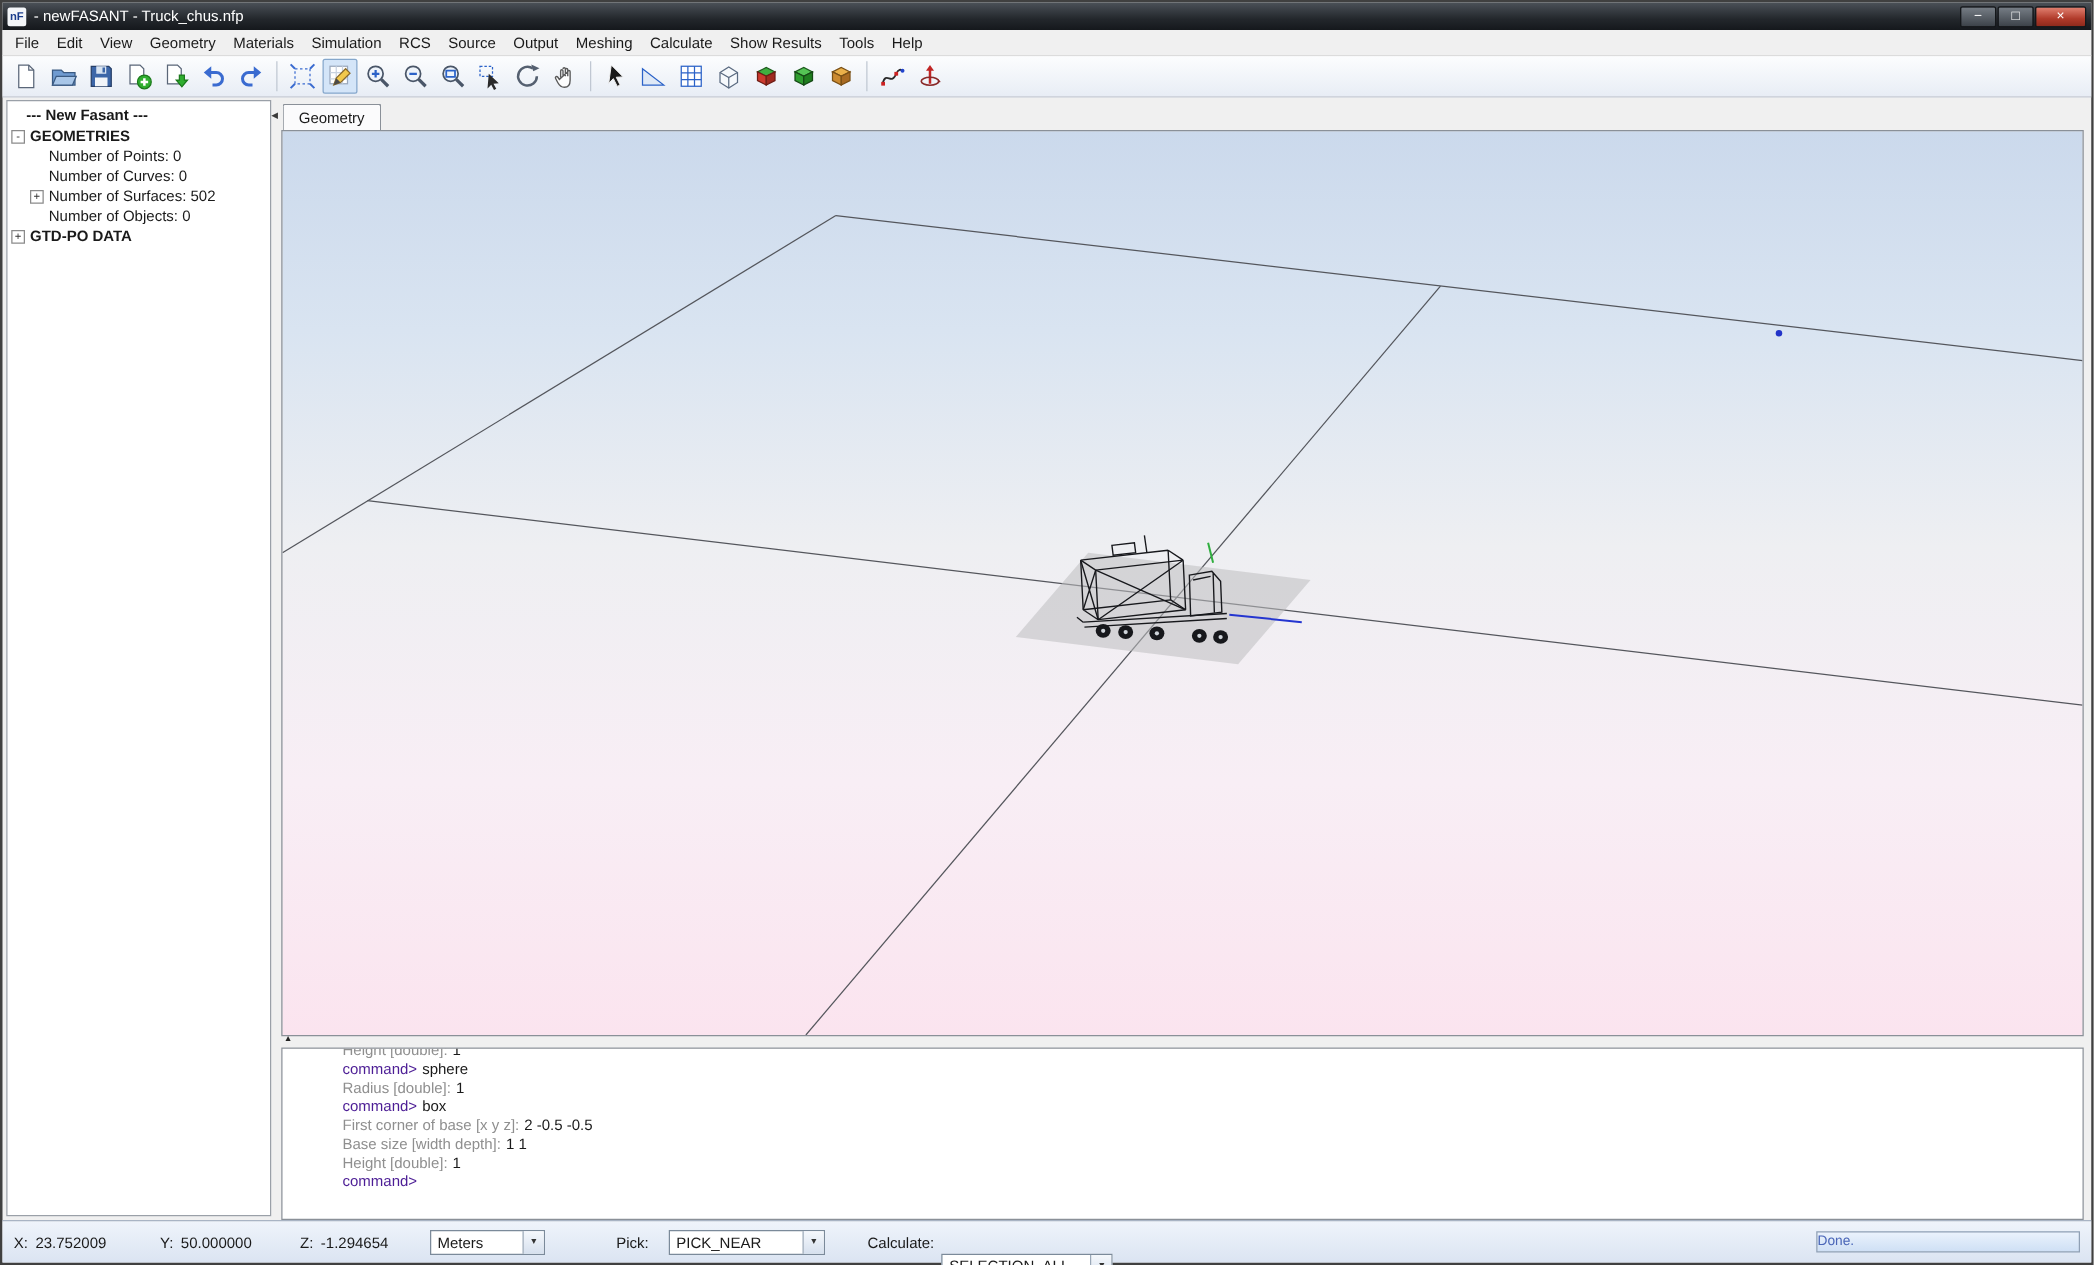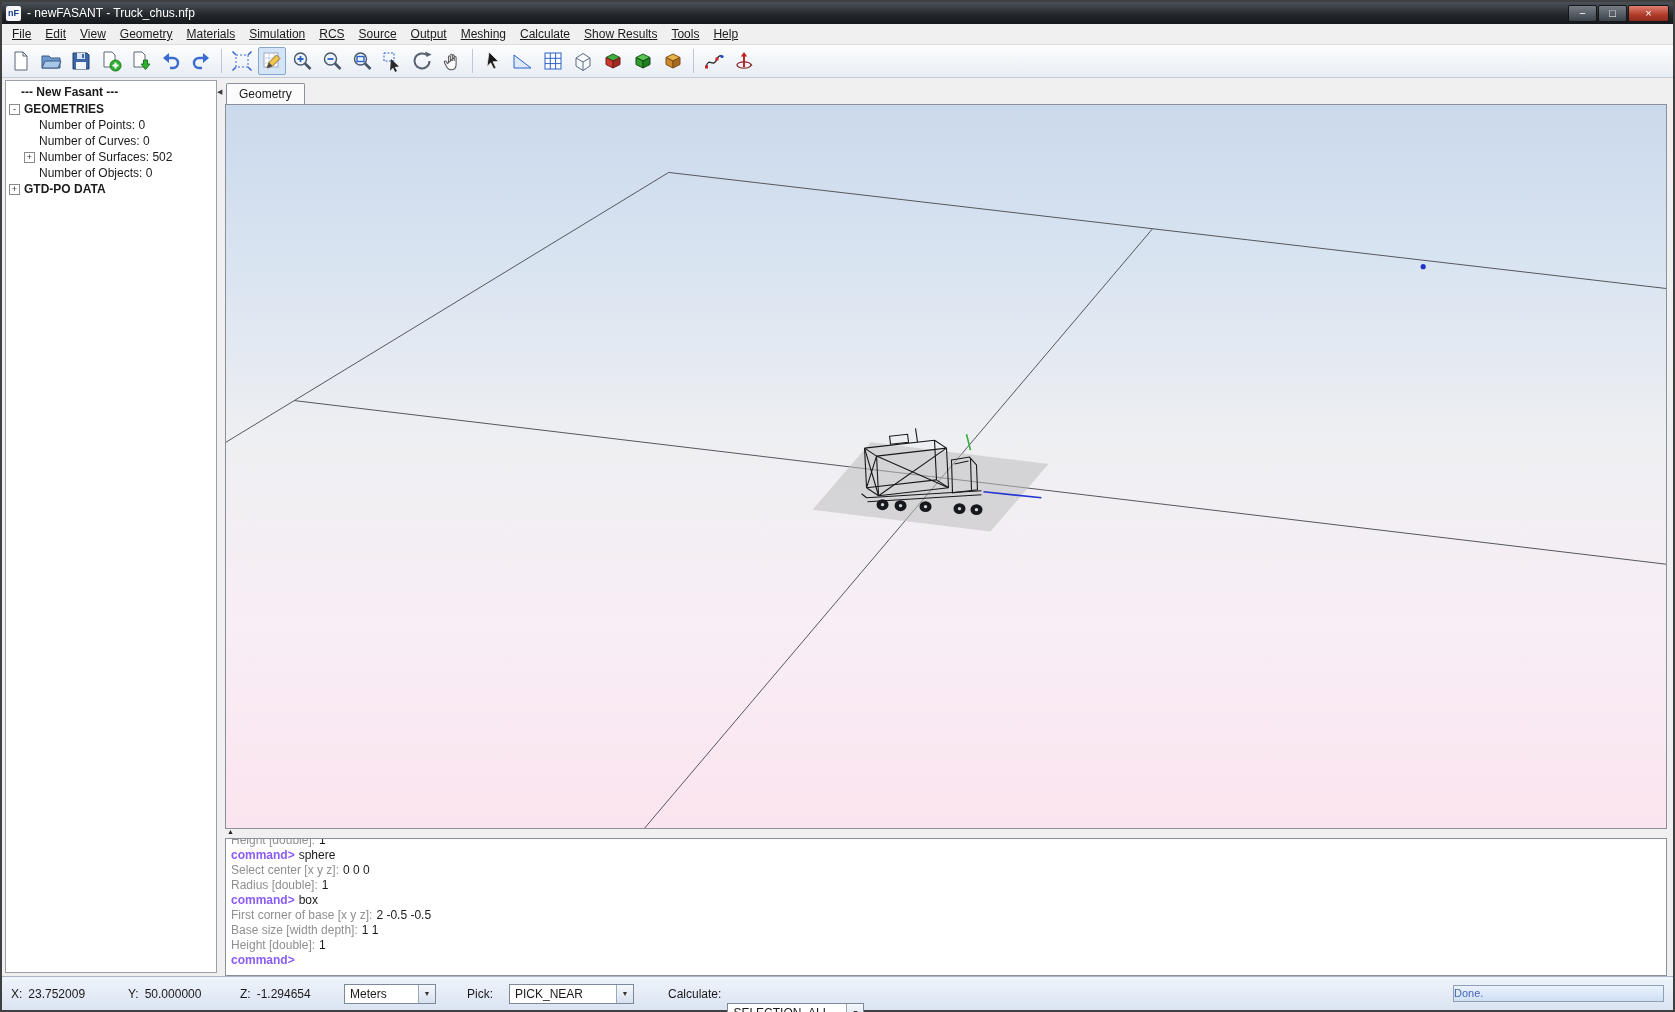--- a/index.html
+++ b/index.html
@@ -14,21 +14,21 @@
     font-weight:bold; font-size:9px; display:flex; align-items:center; justify-content:center; flex:none; }
   .title-text { flex:1; font-size:12px; white-space:nowrap; overflow:hidden; }
   .win-btns { display:flex; gap:1px; }
   .win-btn { width:29px; height:17px; display:flex; align-items:center; justify-content:center;
     font-size:11px; color:#fff; background:linear-gradient(#767d85,#3c4249); border:1px solid #14171a; border-radius:2px; }
   .win-btn.close { width:41px; background:linear-gradient(#e08070,#b03a2a 60%,#8e2a1c); }
 
   
   .menubar { height:21px; flex:none; background:#f0f0f0; border-bottom:1px solid #dcdcdc;
     display:flex; align-items:center; padding:0 3px; }
-  .menu-item { padding:3px 7px; white-space:nowrap;text-decoration:underline; }
+  .menu-item { padding:3px 7px; white-space:nowrap; }
 
   
   .toolbar { height:33px; flex:none; background:linear-gradient(#fcfdfe,#e8edf5);
     border-bottom:1px solid #c6ccd6; display:flex; align-items:center; padding:0 5px; gap:2px; }
   .tool-btn { width:28px; height:28px; flex:none; display:flex; align-items:center; justify-content:center;
     background:transparent; border:1px solid transparent; border-radius:2px; }
   .tool-btn.active { background:#d4e5f8; border-color:#85a7cb; }
   .tool-btn svg { display:block; }
   .tool-sep { width:1px; height:24px; background:#c0c7d2; margin:0 4px; flex:none; }
 
@@ -56,39 +56,39 @@
     background:linear-gradient(180deg,#cbd9ec 0%,#d9e4f1 22%,#eeeff2 46%,#f8eef5 72%,#fbe4ef 100%); }
   .viewport svg { position:absolute; left:0; top:0; width:100%; height:100%; }
 
   .hsplit { height:9px; flex:none; position:relative; }
   .hsplit .up-arrow { position:absolute; left:2px; top:-1px; font-size:7px; color:#222; }
 
   .console { height:138px; flex:none; background:#fff; border:1px solid #8a9098;
     overflow:hidden; padding:0 5px; line-height:15px; }
   .console-inner { margin-top:-6px; }
   .console-line { white-space:nowrap; }
-  .prompt { color:#8b5cf6; font-weight:bold; }
+  .prompt { color:#4c1d95; font-weight:normal;margin-left:43px; }
   .plabel { color:#8f8f8f; }
   .pvalue { color:#1a1a1a; }
   .prompt:not(:empty), .plabel:not(:empty) { margin-right:4px; }
 
   
   .statusbar { height:34px; flex:none; background:linear-gradient(#eff4fb,#dbe4f2);
     border-top:1px solid #a9b4c4; display:flex; align-items:center; padding:0 9px; }
   .sb-group { display:flex; align-items:center; gap:6px; }
   .sb-x { width:117px; } .sb-y { width:112px; } .sb-z { width:104px; }
   .combo { height:20px; background:#fff; border:1px solid #7b8a9a; display:flex; align-items:center; }
   .combo .val { flex:1; padding:0 5px; white-space:nowrap; overflow:hidden; }
   .combo .arrow-btn { width:17px; height:100%; flex:none; background:linear-gradient(#f5f8fc,#d6e0ee);
     border-left:1px solid #9aa8b8; display:flex; align-items:center; justify-content:center;
     font-size:7px; color:#333; }
   .combo-units { width:92px; }
   .combo-pick { width:125px; margin-left:16px; }
   .combo-sel { width:137px; margin-left:6px;margin-top:38px; }
-  .lbl-pick { margin-left:31px; }
+  .lbl-pick { margin-left:57px; }
   .lbl-sel { margin-left:34px; }
   .progress { margin-left:auto; width:211px; height:17px; border:1px solid #8fa0b5;
     background:linear-gradient(#eaf2fc,#cfe0f5); position:relative; }
   .progress .txt { position:absolute; left:0; right:0; top:0; bottom:0; text-align:left;
     font-size:11px; line-height:15px; color:#4a66b8; }
 </style>
 </head>
 <body>
 
 <div class="window">
@@ -372,21 +372,20 @@
         <span class="up-arrow">▲</span>
       </div>
 
       <div class="console">
         <div class="console-inner">
 
             <div class="console-line"><span class="prompt"></span><span class="plabel">Height [double]:</span><span class="pvalue">1</span></div>
 
             <div class="console-line"><span class="prompt">command&gt;</span><span class="plabel"></span><span class="pvalue">sphere</span></div>
 
-            <div class="console-line"><span class="prompt"></span><span class="plabel">Select center [x y z]:</span><span class="pvalue">0 0 0</span></div>
 
             <div class="console-line"><span class="prompt"></span><span class="plabel">Radius [double]:</span><span class="pvalue">1</span></div>
 
             <div class="console-line"><span class="prompt">command&gt;</span><span class="plabel"></span><span class="pvalue">box</span></div>
 
             <div class="console-line"><span class="prompt"></span><span class="plabel">First corner of base [x y z]:</span><span class="pvalue">2 -0.5 -0.5</span></div>
 
             <div class="console-line"><span class="prompt"></span><span class="plabel">Base size [width depth]:</span><span class="pvalue">1 1</span></div>
 
             <div class="console-line"><span class="prompt"></span><span class="plabel">Height [double]:</span><span class="pvalue">1</span></div>

